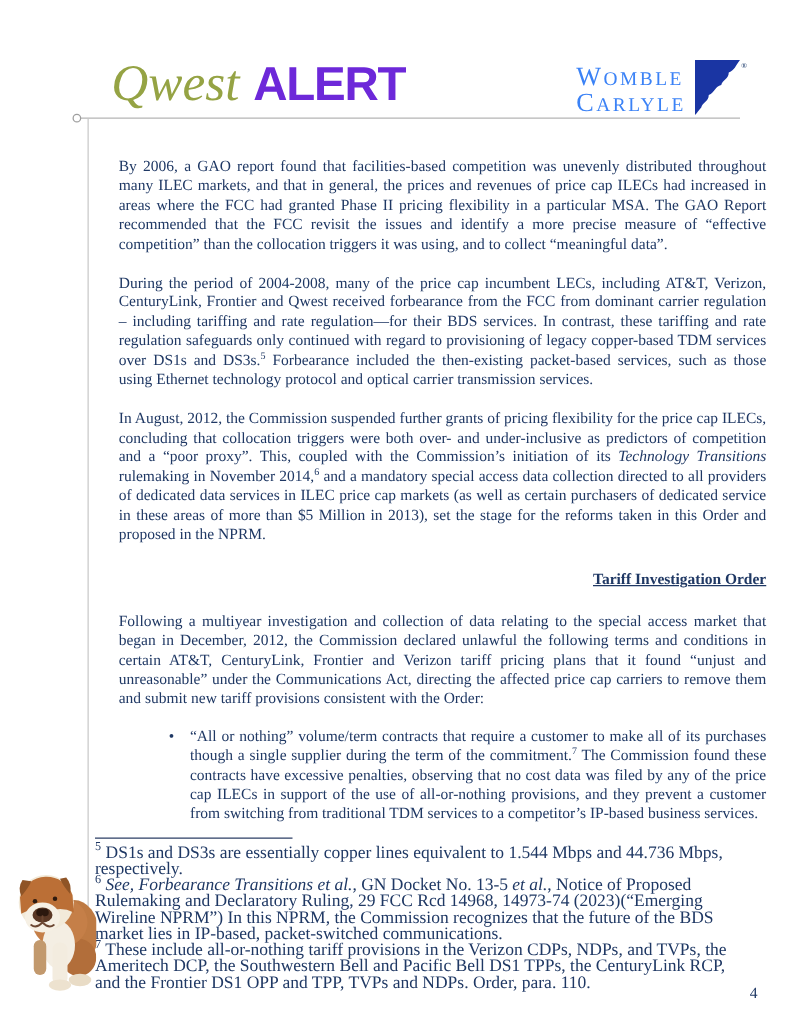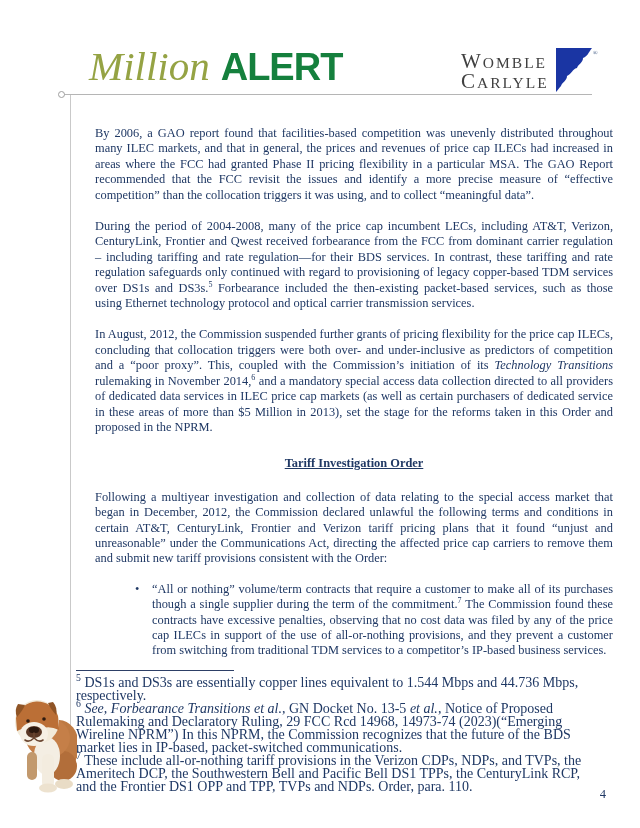--- a/index.html
+++ b/index.html
@@ -3,40 +3,40 @@
 <meta charset="utf-8">
 <style>
   html,body{margin:0;padding:0;background:#fff;}
   .page{position:relative;width:640px;height:828px;background:#ffffff;overflow:hidden;
         font-family:"Liberation Serif","DejaVu Serif",serif;color:#1F3864;}
 
   
   .masthead{position:absolute;left:89px;top:42px;display:flex;align-items:baseline;}
   .title-client{font-style:italic;font-size:41px;color:#95A344;font-family:"Liberation Serif",serif;}
   .title-alert{font-family:"Liberation Sans",sans-serif;font-weight:bold;font-size:38px;
-               letter-spacing:-1px;color:#15803d;margin-left:11px;}
-  .logo{position:absolute;left:461px;top:52px;color:#404040;font-family:"Liberation Serif",serif;}
+               letter-spacing:-1px;color:#6d28d9;margin-left:11px;}
+  .logo{position:absolute;left:461px;top:52px;color:#3b82f6;font-family:"Liberation Serif",serif;}
   .logo-line{font-size:15.5px;letter-spacing:2px;line-height:19px;font-weight:500;}
   .logo-line::first-letter{font-size:21px;}
   .logo-flag{position:absolute;left:556px;top:48px;}
   .logo-reg{position:absolute;left:593px;top:50px;font-size:6px;color:#1D3C6D;}
 
   
   .rule-h{position:absolute;left:62px;top:94px;width:530px;height:1px;background:#b5b5b5;}
   .rule-circle{position:absolute;left:58px;top:91px;width:7px;height:7px;border:1px solid #9e9e9e;
                border-radius:50%;background:#fff;box-sizing:border-box;}
   .rule-v{position:absolute;left:70px;top:95px;width:1px;height:681px;background:#c9c9c9;}
 
   
   .content{position:absolute;left:95px;top:110px;width:518px;font-size:12.4px;
            line-height:15.4px;text-align:justify;}
   .content p{margin:16px 0 15px 0;}
   .content sup{font-size:0.65em;line-height:0;vertical-align:super;}
   .section-heading{font-size:12.4px;font-weight:bold;text-decoration:underline;
-                   margin:21px 0 18px 0;text-align:center;}
+                   margin:21px 0 18px 0;text-align:right;}
   .bullets{list-style:none;margin:0;padding:0;}
   .bullets li{position:relative;padding-left:57px;margin:0;}
   .bullet-marker{position:absolute;left:40px;top:0;}
 
   
   .footnotes{position:absolute;left:76px;top:670px;width:520px;font-size:14px;line-height:13px;}
   .fn-sep{width:158px;height:1px;background:#2d3f66;margin:0 0 5px 0;}
   .footnotes p{margin:0;}
   .footnotes sup{font-size:0.7em;line-height:0;vertical-align:super;}
 
@@ -45,21 +45,21 @@
 
   .dog{position:absolute;left:1px;top:694px;}
   i{}
 </style>
 </head>
 <body>
 
 <div class="page">
 
   <div class="masthead">
-    <span class="title-client">Million</span>
+    <span class="title-client">Qwest</span>
     <span class="title-alert">ALERT</span>
   </div>
 
   <div class="logo">
     <div class="logo-line">WOMBLE</div>
     <div class="logo-line">CARLYLE</div>
   </div>
   <svg class="logo-flag" width="37" height="44" viewBox="0 0 37 44">
     <path fill="#1A35A3" d="M0,0 L36,0 C32,5 32,8 27,10 C27,15 22,16 21,20 C16,21 16,26 11,28 C11,33 6,34 5,38 C3,40 2,42 0,44 Z"></path>
   </svg>

